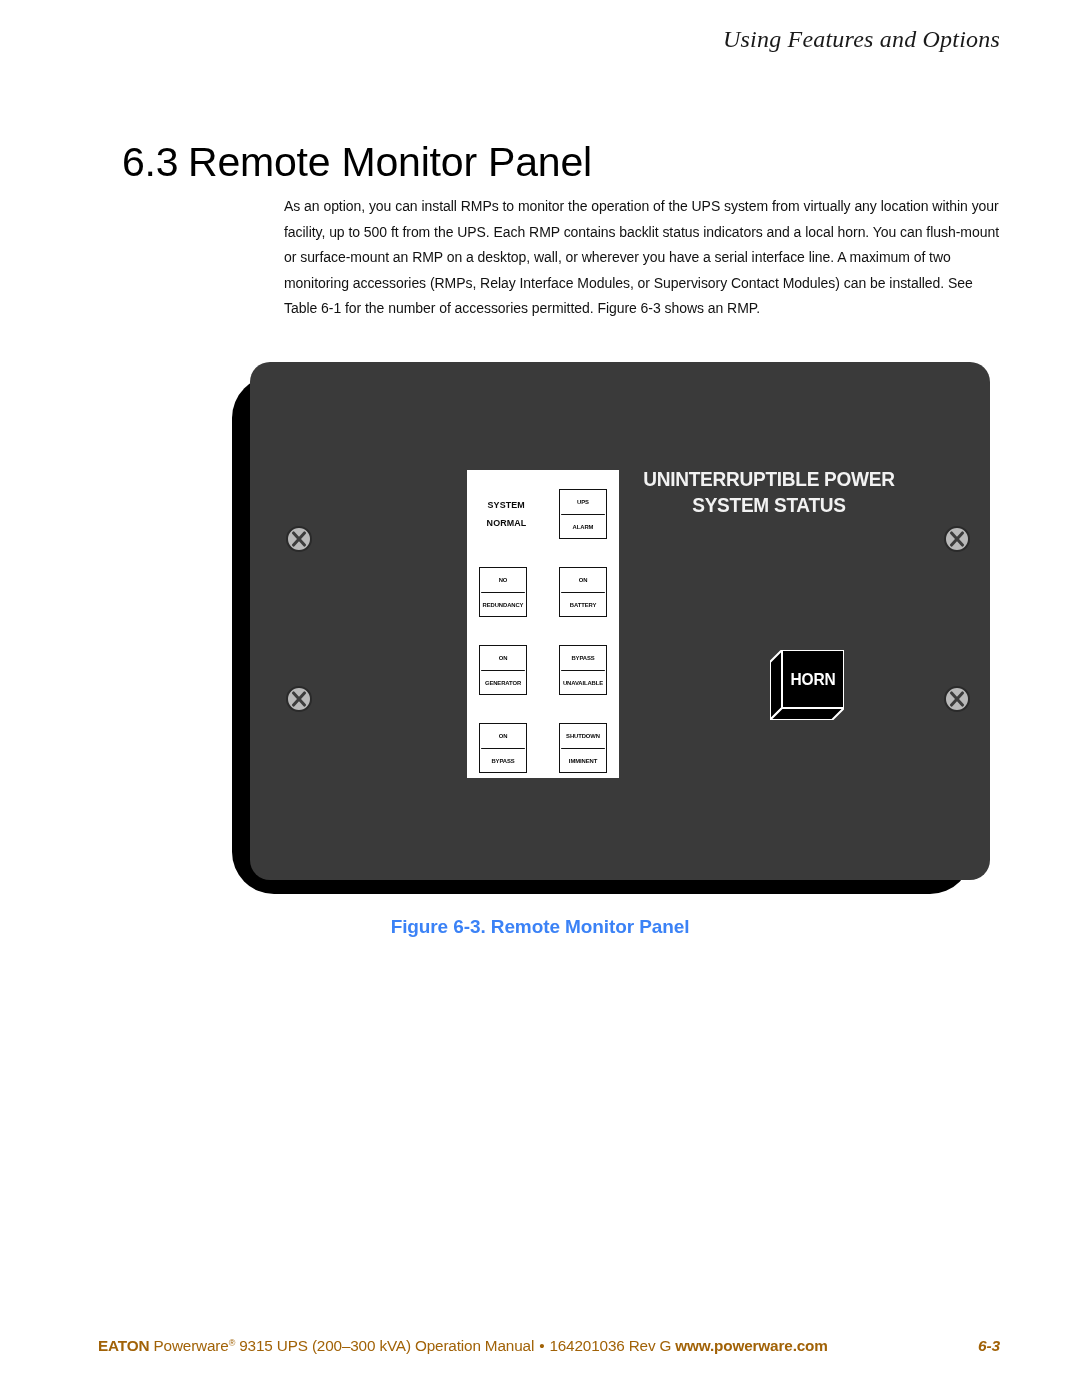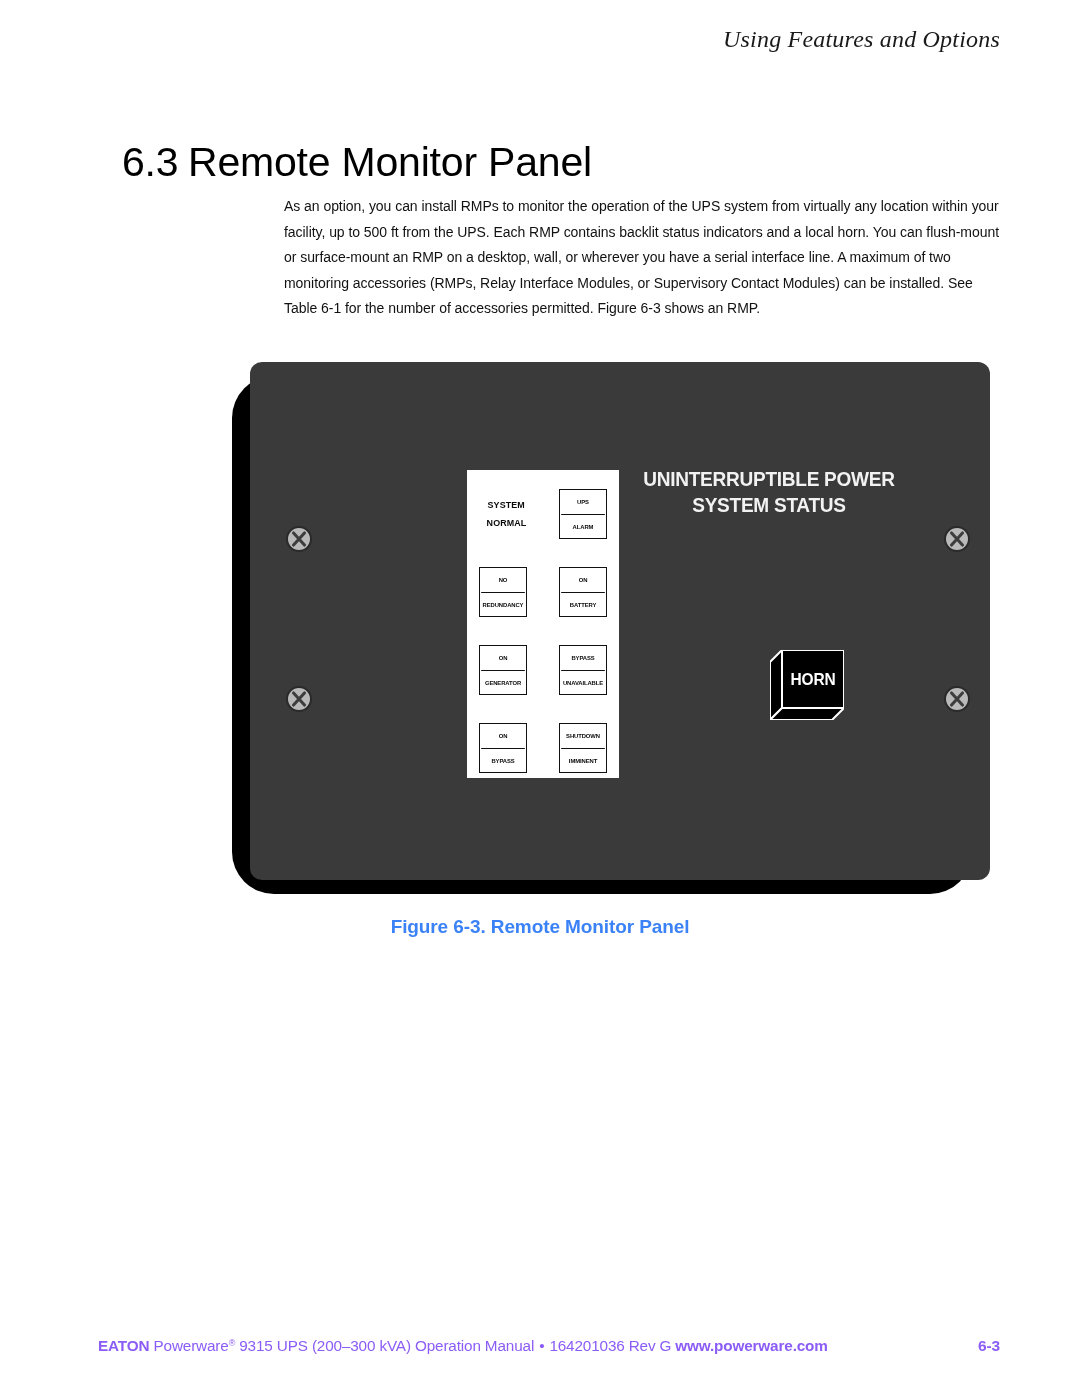--- a/index.html
+++ b/index.html
@@ -77,21 +77,21 @@
     background: #000000;
     border-radius: 42px;
   }
   .panel-body {
     position: absolute;
     left: 18px;
     top: 0px;
     width: 740px;
     height: 518px;
     background: #3a3a3a;
-    border-radius: 12px;
+    border-radius: 20px;
   }
 
   
   .screw {
     position: absolute;
     width: 26px;
     height: 26px;
     border-radius: 50%;
     background: #b9b9b9;
     border: 2px solid #2a2a2a;
@@ -240,35 +240,36 @@
   }
 
   
   .page-footer {
     position: absolute;
     left: 98px;
     right: 80px;
     bottom: 38px;
     height: 22px;
     font-size: 15.3px;
-    color: #8b5cf6;
+    color: #a16207;
     letter-spacing: -0.15px;
     white-space: nowrap;
   }
   .footer-left { position: absolute; left: 0; top: 0; }
   .footer-left b { font-weight: bold; }
   .footer-left .sup { font-size: 9px; vertical-align: 5px; }
   .footer-left .dot { padding: 0 5px; }
   .footer-left .url { font-weight: bold; padding-left: 4px; }
   .footer-page {
     position: absolute;
     right: 0;
     top: 0;
     font-weight: bold;
     font-size: 15.5px;
+    font-style: italic;
   }
 </style>
 </head>
 <body>
 
 <div class="page-header">Using Features and Options</div>
 
 <h1 class="section-heading">
   <span class="num">6.3</span><span>Remote Monitor Panel</span>
 </h1>

